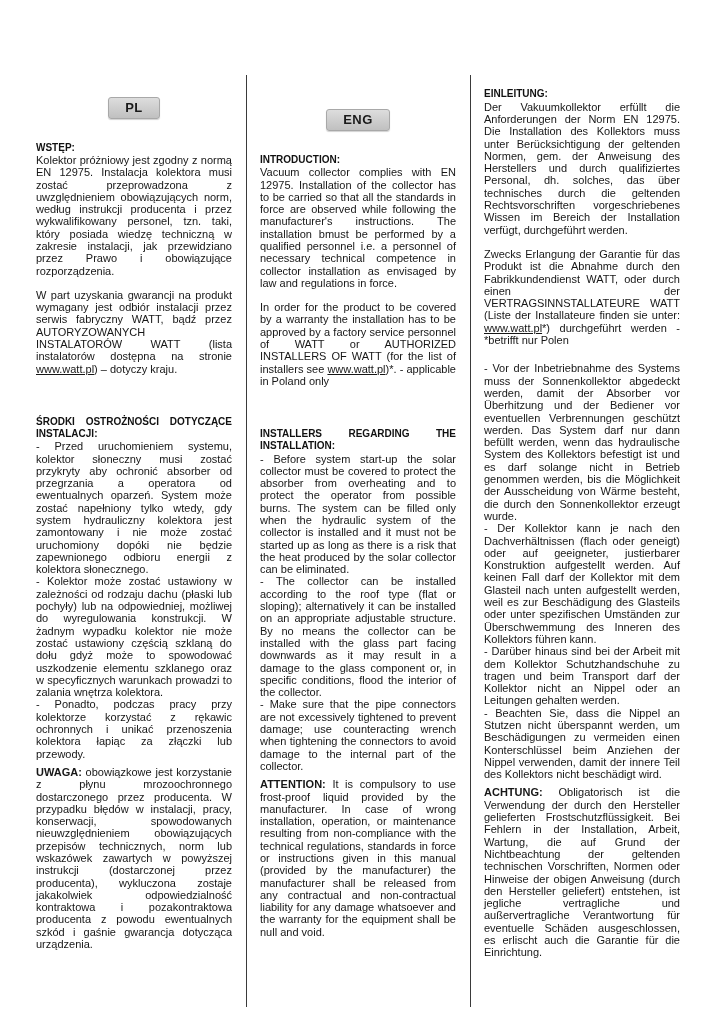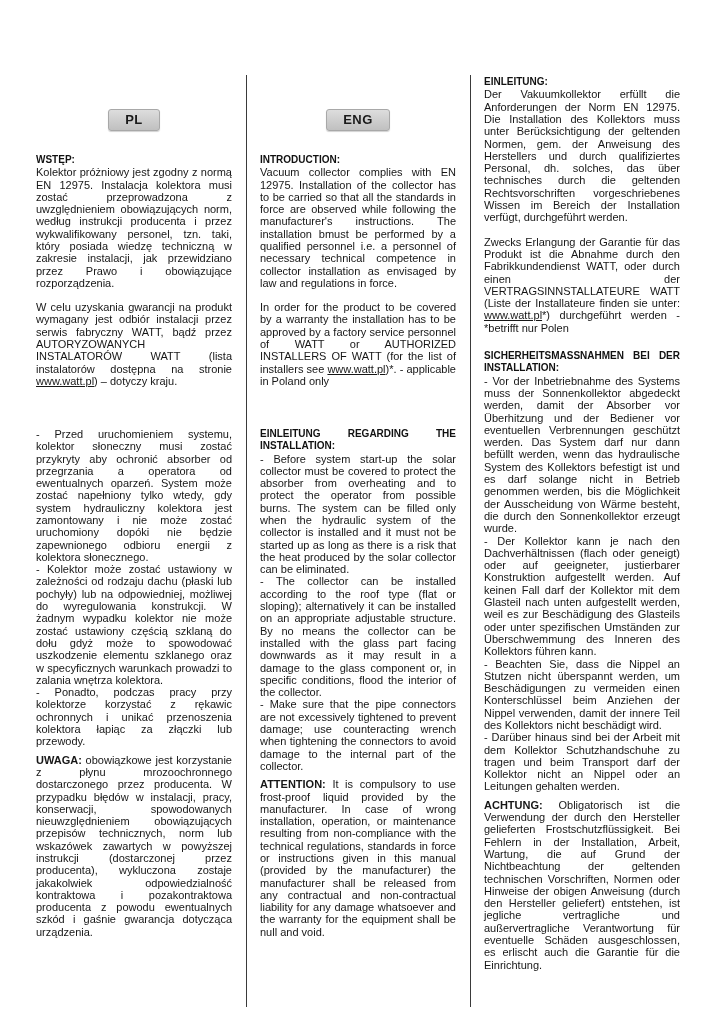--- a/index.html
+++ b/index.html
@@ -79,63 +79,63 @@
 
 <div class="page">
   <div class="columns">
       <div class="column" lang="pl">
         <div class="tab-row">
           <div class="lang-tab">PL</div>
         </div>
         <section class="section section-intro">
           <h2 class="heading">WSTĘP:</h2>
           <p class="para"><span class="seg">Kolektor próżniowy jest zgodny z normą EN 12975. Instalacja kolektora musi zostać przeprowadzona z uwzględnieniem obowiązujących norm, według instrukcji producenta i przez wykwalifikowany personel, tzn. taki, który posiada wiedzę techniczną w zakresie instalacji, jak przewidziano przez Prawo i obowiązujące rozporządzenia.</span></p>
-          <p class="para"><span class="seg">W celu uzyskania gwarancji na produkt wymagany jest odbiór instalacji przez serwis fabryczny WATT, bądź przez AUTORYZOWANYCH INSTALATORÓW WATT (lista instalatorów dostępna na stronie </span><span class="seg-link">www.watt.pl</span><span class="seg">) – dotyczy kraju.</span></p>
+          <p class="para"><span class="seg">W part uzyskania gwarancji na produkt wymagany jest odbiór instalacji przez serwis fabryczny WATT, bądź przez AUTORYZOWANYCH INSTALATORÓW WATT (lista instalatorów dostępna na stronie </span><span class="seg-link">www.watt.pl</span><span class="seg">) – dotyczy kraju.</span></p>
         </section>
         <section class="section section-precautions">
+          <h2 class="heading">ŚRODKI OSTROŻNOŚCI DOTYCZĄCE INSTALACJI:</h2>
           <p class="para"><span class="seg">- Przed uruchomieniem systemu, kolektor słoneczny musi zostać przykryty aby ochronić absorber od przegrzania a operatora od ewentualnych oparzeń. System może zostać napełniony tylko wtedy, gdy system hydrauliczny kolektora jest zamontowany i nie może zostać uruchomiony dopóki nie będzie zapewnionego odbioru energii z kolektora słonecznego.</span></p>
           <p class="para"><span class="seg">- Kolektor może zostać ustawiony w zależności od rodzaju dachu (płaski lub pochyły) lub na odpowiedniej, możliwej do wyregulowania konstrukcji. W żadnym wypadku kolektor nie może zostać ustawiony częścią szklaną do dołu gdyż może to spowodować uszkodzenie elementu szklanego oraz w specyficznych warunkach prowadzi to zalania wnętrza kolektora.</span></p>
           <p class="para"><span class="seg">- Ponadto, podczas pracy przy kolektorze korzystać z rękawic ochronnych i unikać przenoszenia kolektora łapiąc za złączki lub przewody.</span></p>
         </section>
         <section class="section section-note">
           <p class="para"><span class="seg-bold seg">UWAGA:</span><span class="seg"> obowiązkowe jest korzystanie z płynu mrozoochronnego dostarczonego przez producenta. W przypadku błędów w instalacji, pracy, konserwacji, spowodowanych nieuwzględnieniem obowiązujących przepisów technicznych, norm lub wskazówek zawartych w powyższej instrukcji (dostarczonej przez producenta), wykluczona zostaje jakakolwiek odpowiedzialność kontraktowa i pozakontraktowa producenta z powodu ewentualnych szkód i gaśnie gwarancja dotycząca urządzenia.</span></p>
         </section>
       </div>
       <div class="divider"></div>
       <div class="column" lang="en">
         <div class="tab-row">
           <div class="lang-tab">ENG</div>
         </div>
         <section class="section section-intro">
           <h2 class="heading">INTRODUCTION:</h2>
           <p class="para"><span class="seg">Vacuum collector complies with EN 12975. Installation of the collector has to be carried so that all the standards in force are observed while following the manufacturer's instructions. The installation bmust be performed by a qualified personnel i.e. a personnel of necessary technical competence in collector installation as envisaged by law and regulations in force.</span></p>
           <p class="para"><span class="seg">In order for the product to be covered by a warranty the installation has to be approved by a factory service personnel of WATT or AUTHORIZED INSTALLERS OF WATT (for the list of installers see </span><span class="seg-link">www.watt.pl</span><span class="seg">)*. - applicable in Poland only</span></p>
         </section>
         <section class="section section-precautions">
-          <h2 class="heading">EINLEITUNG REGARDING THE INSTALLATION:</h2>
+          <h2 class="heading">INSTALLERS REGARDING THE INSTALLATION:</h2>
           <p class="para"><span class="seg">- Before system start-up the solar collector must be covered to protect the absorber from overheating and to protect the operator from possible burns. The system can be filled only when the hydraulic system of the collector is installed and it must not be started up as long as there is a risk that the heat produced by the solar collector can be eliminated.</span></p>
           <p class="para"><span class="seg">- The collector can be installed according to the roof type (flat or sloping); alternatively it can be installed on an appropriate adjustable structure. By no means the collector can be installed with the glass part facing downwards as it may result in a damage to the glass component or, in specific conditions, flood the interior of the collector.</span></p>
           <p class="para"><span class="seg">- Make sure that the pipe connectors are not excessively tightened to prevent damage; use counteracting wrench when tightening the connectors to avoid damage to the internal part of the collector.</span></p>
         </section>
         <section class="section section-note">
           <p class="para"><span class="seg-bold seg">ATTENTION:</span><span class="seg"> It is compulsory to use frost-proof liquid provided by the manufacturer. In case of wrong installation, operation, or maintenance resulting from non-compliance with the technical regulations, standards in force or instructions given in this manual (provided by the manufacturer) the manufacturer shall be released from any contractual and non-contractual liability for any damage whatsoever and the warranty for the equipment shall be null and void.</span></p>
         </section>
       </div>
       <div class="divider"></div>
       <div class="column" lang="de">
         <section class="section section-intro">
           <h2 class="heading">EINLEITUNG:</h2>
           <p class="para"><span class="seg">Der Vakuumkollektor erfüllt die Anforderungen der Norm EN 12975. Die Installation des Kollektors muss unter Berücksichtigung der geltenden Normen, gem. der Anweisung des Herstellers und durch qualifiziertes Personal, dh. solches, das über technisches durch die geltenden Rechtsvorschriften vorgeschriebenes Wissen im Bereich der Installation verfügt, durchgeführt werden.</span></p>
           <p class="para"><span class="seg">Zwecks Erlangung der Garantie für das Produkt ist die Abnahme durch den Fabrikkundendienst WATT, oder durch einen der VERTRAGSINNSTALLATEURE WATT (Liste der Installateure finden sie unter: </span><span class="seg-link">www.watt.pl</span><span class="seg">*) durchgeführt werden - *betrifft nur Polen</span></p>
         </section>
         <section class="section section-precautions">
-          <h2 class="heading">SICHERHEITSMASSNAHMEN BEI DER INSTALLATION:</h2>
           <p class="para"><span class="seg">- Vor der Inbetriebnahme des Systems muss der Sonnenkollektor abgedeckt werden, damit der Absorber vor Überhitzung und der Bediener vor eventuellen Verbrennungen geschützt werden. Das System darf nur dann befüllt werden, wenn das hydraulische System des Kollektors befestigt ist und es darf solange nicht in Betrieb genommen werden, bis die Möglichkeit der Ausscheidung von Wärme besteht, die durch den Sonnenkollektor erzeugt wurde.</span></p>
           <p class="para"><span class="seg">- Der Kollektor kann je nach den Dachverhältnissen (flach oder geneigt) oder auf geeigneter, justierbarer Konstruktion aufgestellt werden. Auf keinen Fall darf der Kollektor mit dem Glasteil nach unten aufgestellt werden, weil es zur Beschädigung des Glasteils oder unter spezifischen Umständen zur Überschwemmung des Inneren des Kollektors führen kann.</span></p>
+          <p class="para"><span class="seg">- Darüber hinaus sind bei der Arbeit mit dem Kollektor Schutzhandschuhe zu tragen und beim Transport darf der Kollektor nicht an Nippel oder an Leitungen gehalten werden.</span></p>
           <p class="para"><span class="seg">- Beachten Sie, dass die Nippel an Stutzen nicht überspannt werden, um Beschädigungen zu vermeiden einen Konterschlüssel beim Anziehen der Nippel verwenden, damit der innere Teil des Kollektors nicht beschädigt wird.</span></p>
-          <p class="para"><span class="seg">- Darüber hinaus sind bei der Arbeit mit dem Kollektor Schutzhandschuhe zu tragen und beim Transport darf der Kollektor nicht an Nippel oder an Leitungen gehalten werden.</span></p>
         </section>
         <section class="section section-note">
           <p class="para"><span class="seg-bold seg">ACHTUNG:</span><span class="seg"> Obligatorisch ist die Verwendung der durch den Hersteller gelieferten Frostschutzflüssigkeit. Bei Fehlern in der Installation, Arbeit, Wartung, die auf Grund der Nichtbeachtung der geltenden technischen Vorschriften, Normen oder Hinweise der obigen Anweisung (durch den Hersteller geliefert) entstehen, ist jegliche vertragliche und außervertragliche Verantwortung für eventuelle Schäden ausgeschlossen, es erlischt auch die Garantie für die Einrichtung.</span></p>
         </section>
       </div>
     </div>
 </div>
 
 </body></html>

